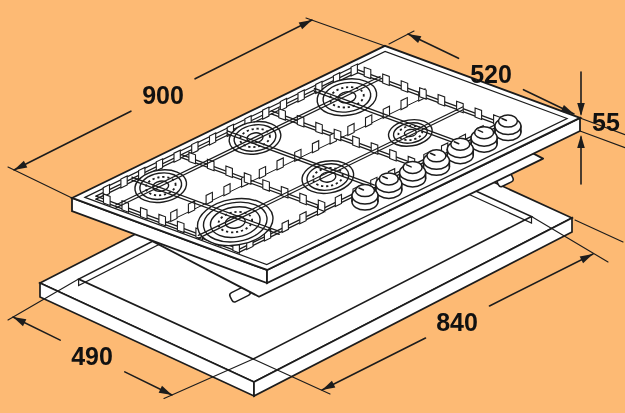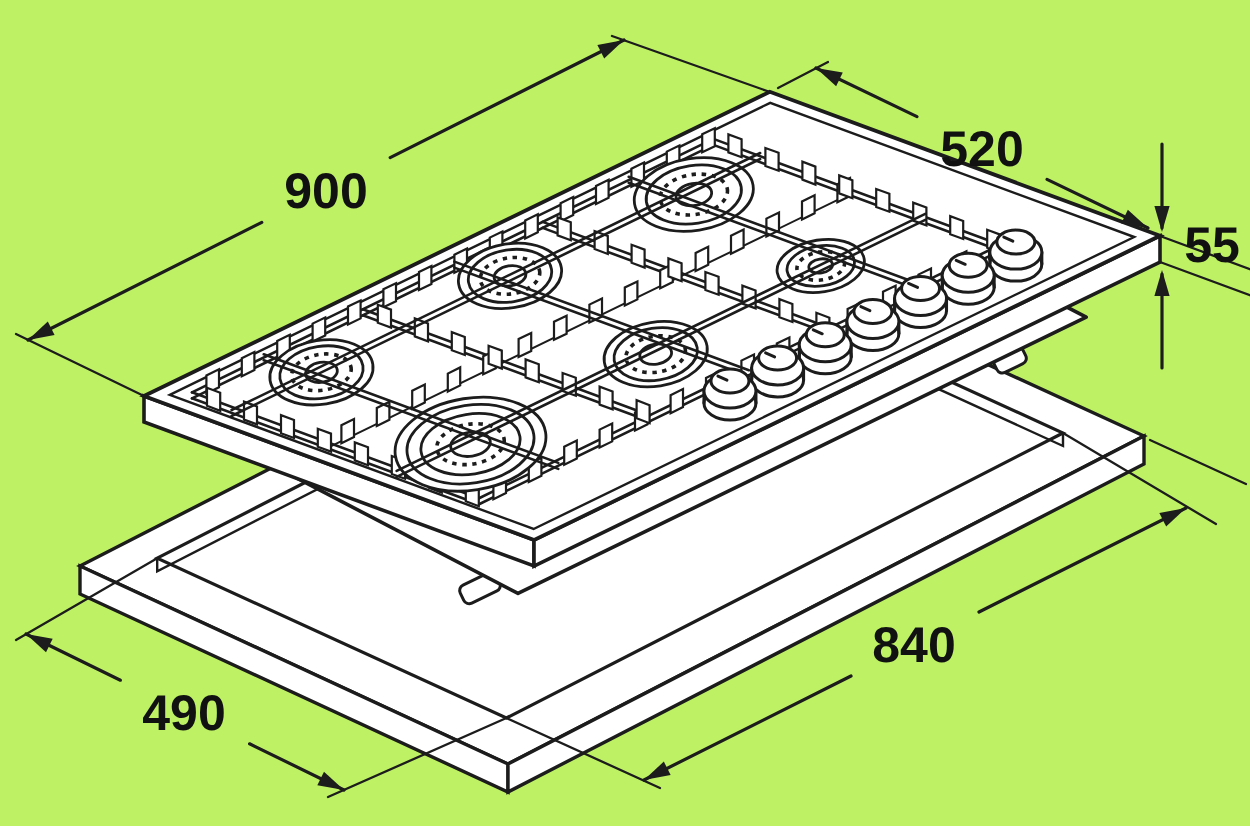--- a/index.html
+++ b/index.html
@@ -1,16 +1,16 @@
 <!DOCTYPE html>
 <html><head>
 <meta charset="utf-8">
 <style>
   html,body{margin:0;padding:0;background:#ffffff;}
-  .stage{position:relative;width:625px;height:413px;background:#bef264;overflow:hidden;
+  .stage{position:relative;width:625px;height:413px;background:#fdba74;overflow:hidden;
          font-family:"Liberation Sans",sans-serif;}
   svg{display:block;}
   .dim{font:700 25px "Liberation Sans",sans-serif;fill:#111;text-anchor:middle;}
 </style>
 </head>
 <body>
 
 <div class="stage">
   <svg id="drawing" width="625" height="413" viewBox="0 0 625 413">
     <g id="g-slab">

